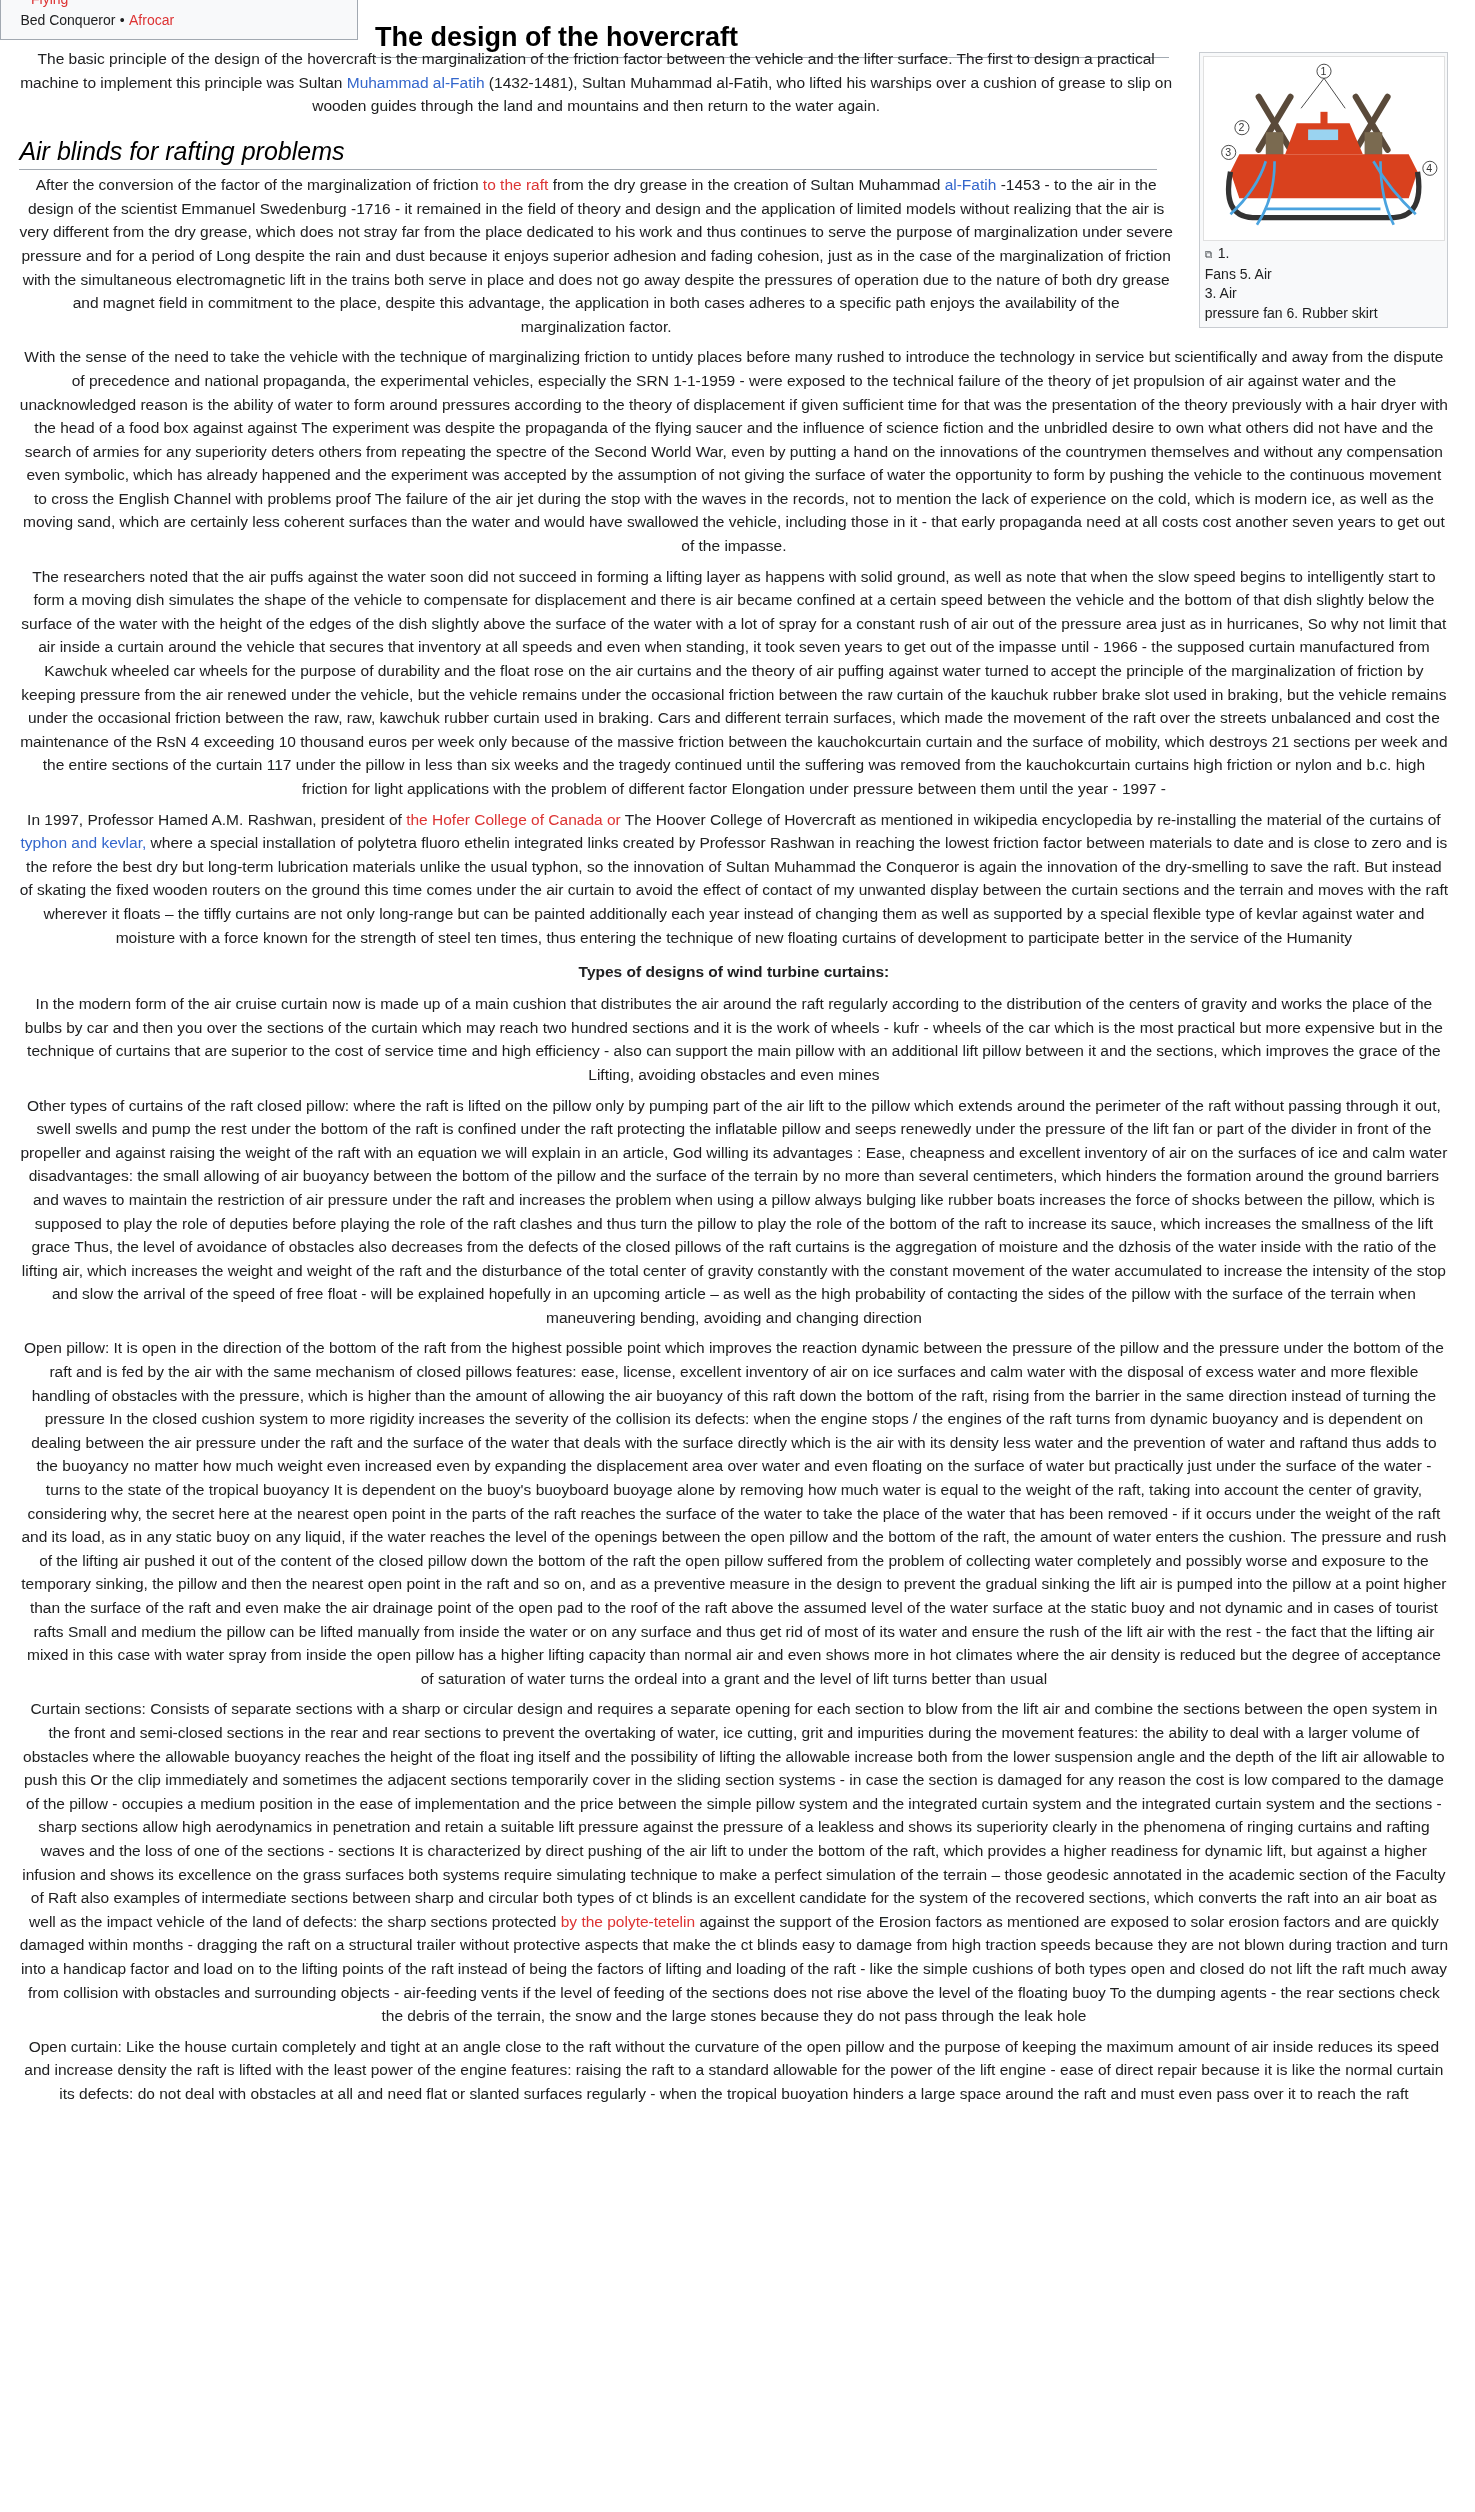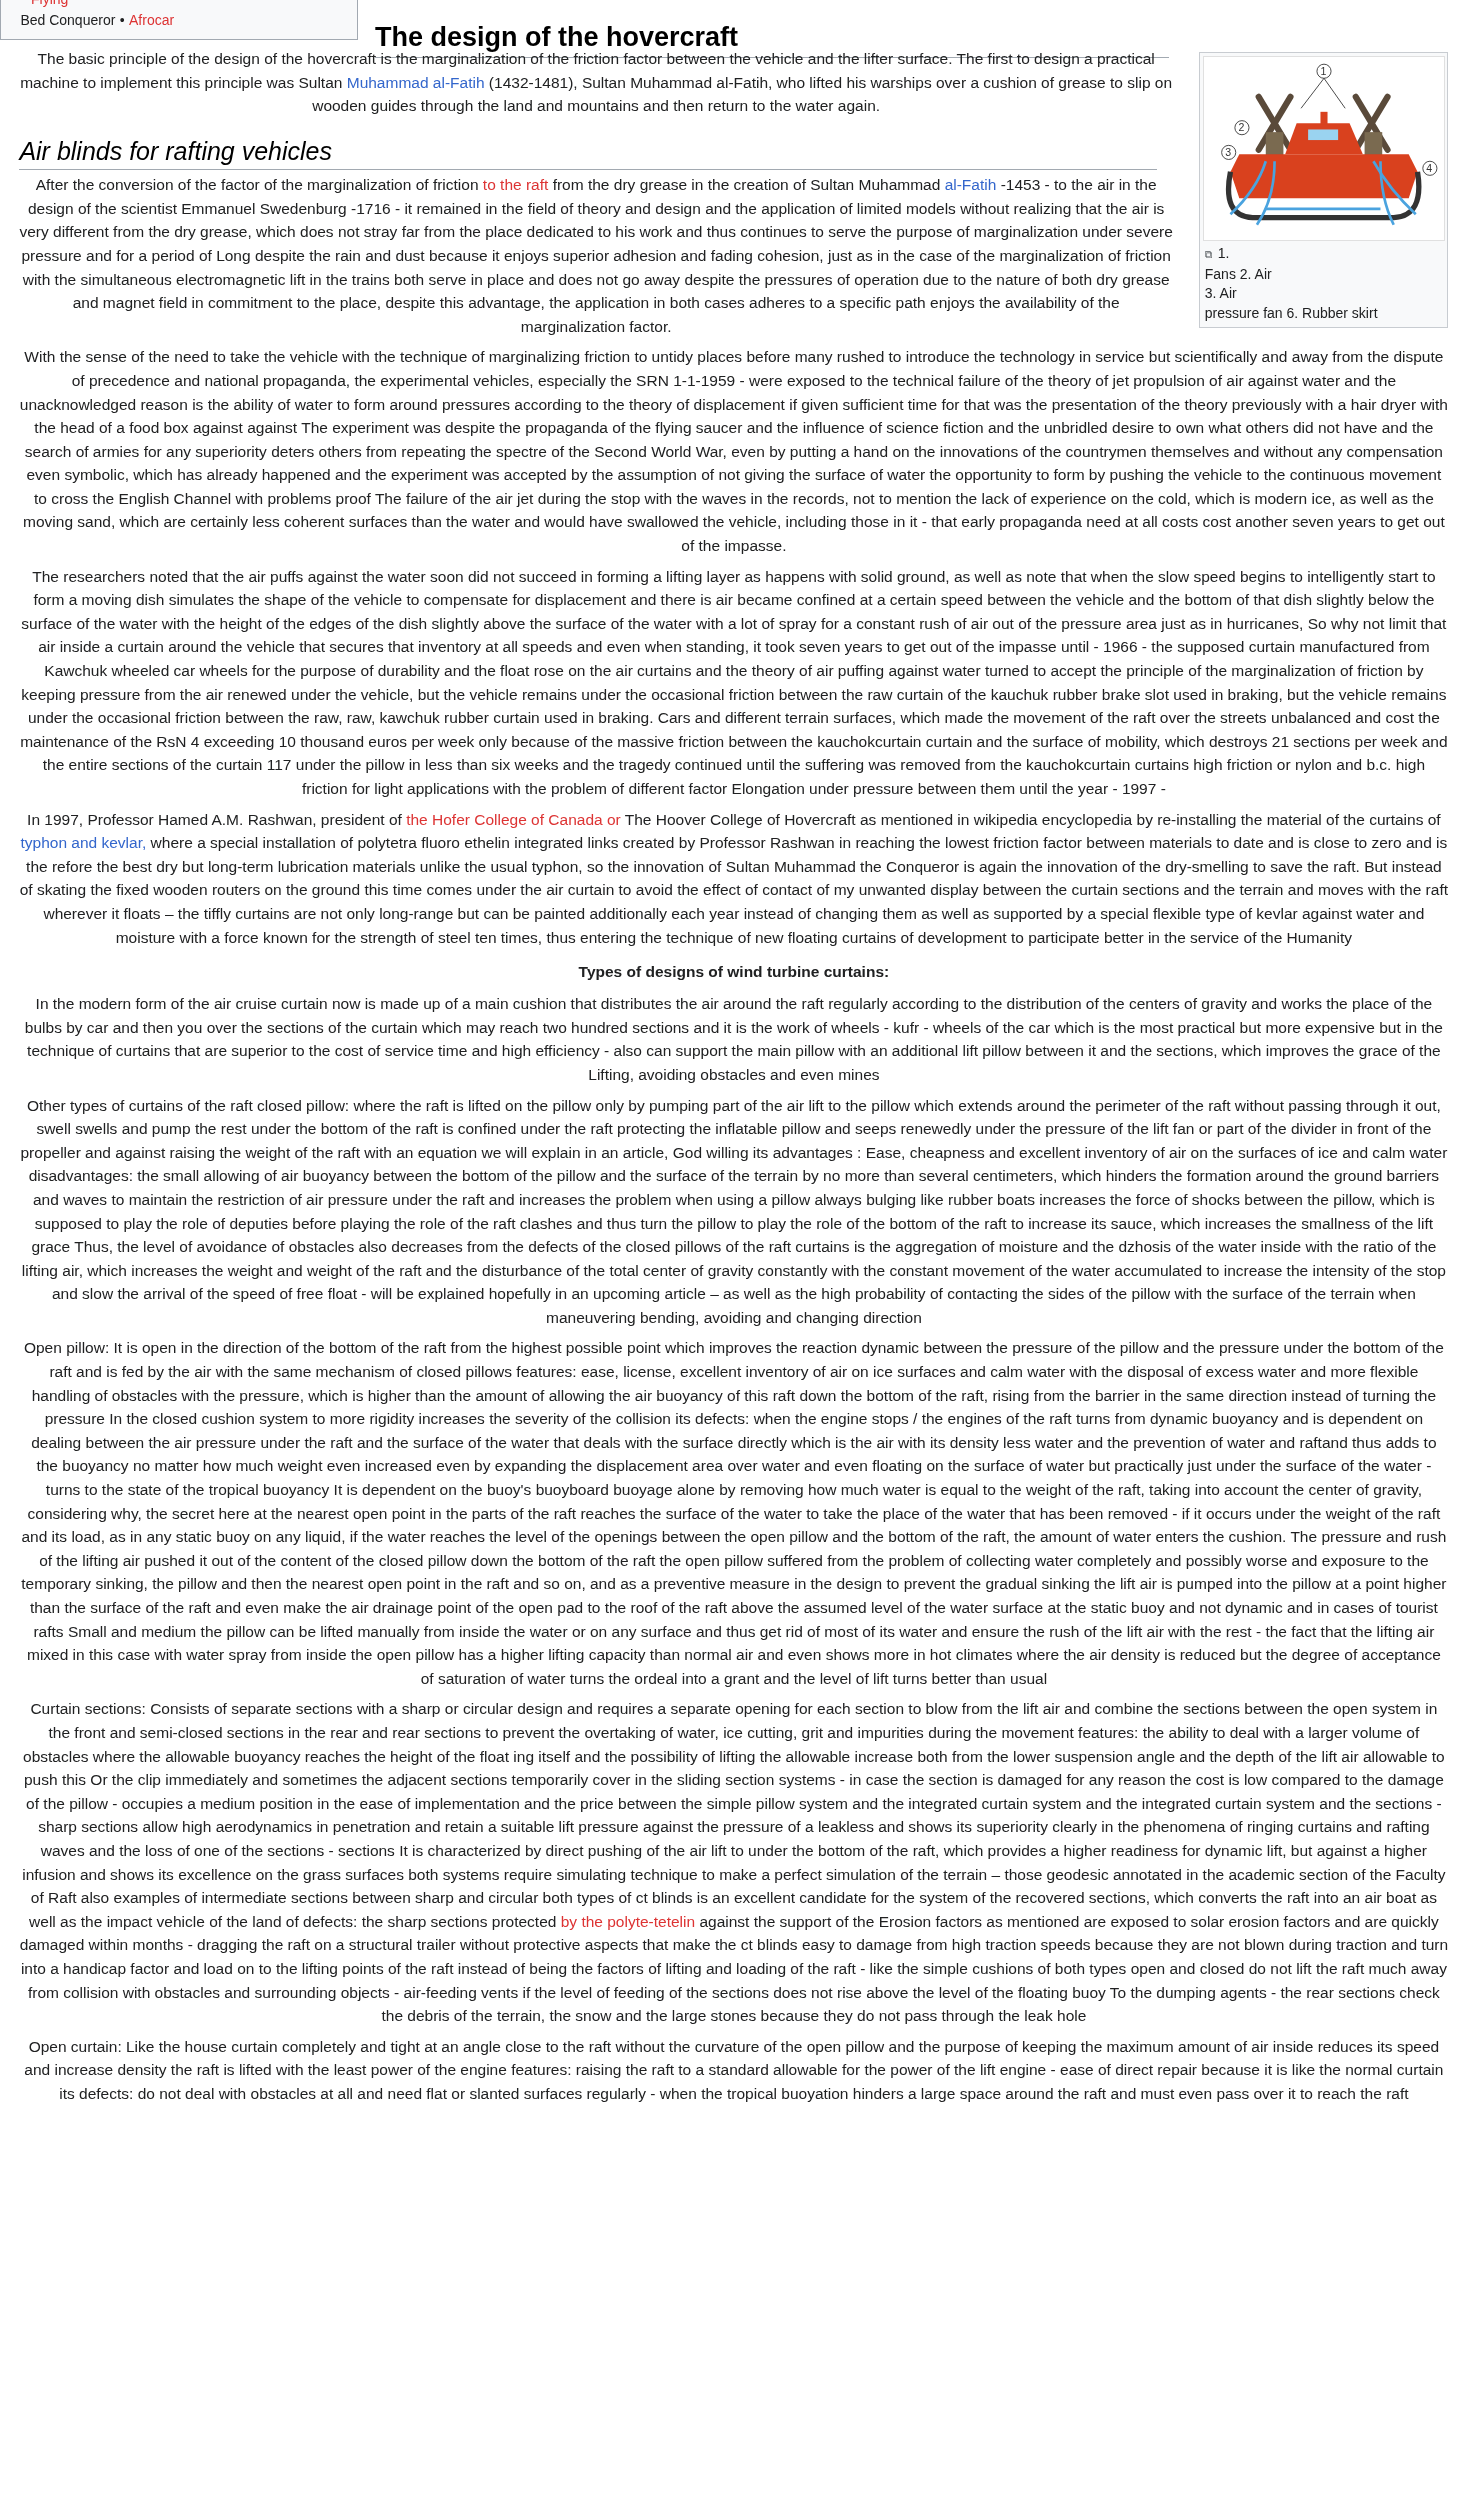--- a/index.html
+++ b/index.html
@@ -99,29 +99,29 @@
           <path d="M70 118 Q60 150 30 178"></path>
             <path d="M80 118 Q80 160 60 190"></path>
           <path d="M192 118 Q210 150 240 178"></path>
             <path d="M200 118 Q200 160 215 190"></path>
           <path d="M70 172 L200 172"></path>
         </g>
       </svg>
     </div>
     <div class="caption">
       <span class="magnify">⧉</span><span>1.</span><br>
-      <span>Fans 2. Air</span><br>
+      <span>Fans 5. Air</span><br>
       <span>3. Air</span><br>
       <span>pressure fan 6. Rubber skirt</span>
     </div>
   </div>
 
   <p><span>The basic principle of the design of the hovercraft is the marginalization of the friction factor between the vehicle and the lifter surface. The first to design a practical machine to implement this principle was Sultan </span><a class="lnk-blue">Muhammad al-Fatih</a><span> (1432-1481), Sultan Muhammad al-Fatih, who lifted his warships over a cushion of grease to slip on wooden guides through the land and mountains and then return to the water again.</span></p>
 
-  <h2 class="section">Air blinds for rafting vehicles</h2>
+  <h2 class="section">Air blinds for rafting problems</h2>
 
   <p><span>After the conversion of the factor of the marginalization of friction </span><a class="lnk-red">to the raft</a><span> from the dry grease in the creation of Sultan Muhammad </span><a class="lnk-blue">al-Fatih</a><span> -1453 - to the air in the design of the scientist Emmanuel Swedenburg -1716 - it remained in the field of theory and design and the application of limited models without realizing that the air is very different from the dry grease, which does not stray far from the place dedicated to his work and thus continues to serve the purpose of marginalization under severe pressure and for a period of Long despite the rain and dust because it enjoys superior adhesion and fading cohesion, just as in the case of the marginalization of friction with the simultaneous electromagnetic lift in the trains both serve in place and does not go away despite the pressures of operation due to the nature of both dry grease and magnet field in commitment to the place, despite this advantage, the application in both cases adheres to a specific path enjoys the availability of the marginalization factor.</span></p>
 
   <p>With the sense of the need to take the vehicle with the technique of marginalizing friction to untidy places before many rushed to introduce the technology in service but scientifically and away from the dispute of precedence and national propaganda, the experimental vehicles, especially the SRN 1-1-1959 - were exposed to the technical failure of the theory of jet propulsion of air against water and the unacknowledged reason is the ability of water to form around pressures according to the theory of displacement if given sufficient time for that was the presentation of the theory previously with a hair dryer with the head of a food box against against The experiment was despite the propaganda of the flying saucer and the influence of science fiction and the unbridled desire to own what others did not have and the search of armies for any superiority deters others from repeating the spectre of the Second World War, even by putting a hand on the innovations of the countrymen themselves and without any compensation even symbolic, which has already happened and the experiment was accepted by the assumption of not giving the surface of water the opportunity to form by pushing the vehicle to the continuous movement to cross the English Channel with problems proof The failure of the air jet during the stop with the waves in the records, not to mention the lack of experience on the cold, which is modern ice, as well as the moving sand, which are certainly less coherent surfaces than the water and would have swallowed the vehicle, including those in it - that early propaganda need at all costs cost another seven years to get out of the impasse.</p>
   <p>The researchers noted that the air puffs against the water soon did not succeed in forming a lifting layer as happens with solid ground, as well as note that when the slow speed begins to intelligently start to form a moving dish simulates the shape of the vehicle to compensate for displacement and there is air became confined at a certain speed between the vehicle and the bottom of that dish slightly below the surface of the water with the height of the edges of the dish slightly above the surface of the water with a lot of spray for a constant rush of air out of the pressure area just as in hurricanes, So why not limit that air inside a curtain around the vehicle that secures that inventory at all speeds and even when standing, it took seven years to get out of the impasse until - 1966 - the supposed curtain manufactured from Kawchuk wheeled car wheels for the purpose of durability and the float rose on the air curtains and the theory of air puffing against water turned to accept the principle of the marginalization of friction by keeping pressure from the air renewed under the vehicle, but the vehicle remains under the occasional friction between the raw curtain of the kauchuk rubber brake slot used in braking, but the vehicle remains under the occasional friction between the raw, raw, kawchuk rubber curtain used in braking. Cars and different terrain surfaces, which made the movement of the raft over the streets unbalanced and cost the maintenance of the RsN 4 exceeding 10 thousand euros per week only because of the massive friction between the kauchokcurtain curtain and the surface of mobility, which destroys 21 sections per week and the entire sections of the curtain 117 under the pillow in less than six weeks and the tragedy continued until the suffering was removed from the kauchokcurtain curtains high friction or nylon and b.c. high friction for light applications with the problem of different factor Elongation under pressure between them until the year - 1997 -</p>
 
   <p><span>In 1997, Professor Hamed A.M. Rashwan, president of </span><a class="lnk-red">the Hofer College of Canada or</a><span> The Hoover College of Hovercraft as mentioned in wikipedia encyclopedia by re-installing the material of the curtains of </span><a class="lnk-blue">typhon and kevlar,</a><span> where a special installation of polytetra fluoro ethelin integrated links created by Professor Rashwan in reaching the lowest friction factor between materials to date and is close to zero and is the refore the best dry but long-term lubrication materials unlike the usual typhon, so the innovation of Sultan Muhammad the Conqueror is again the innovation of the dry-smelling to save the raft. But instead of skating the fixed wooden routers on the ground this time comes under the air curtain to avoid the effect of contact of my unwanted display between the curtain sections and the terrain and moves with the raft wherever it floats – the tiffly curtains are not only long-range but can be painted additionally each year instead of changing them as well as supported by a special flexible type of kevlar against water and moisture with a force known for the strength of steel ten times, thus entering the technique of new floating curtains of development to participate better in the service of the Humanity</span></p>
 
   <div class="subhead">Types of designs of wind turbine curtains:</div>
 

